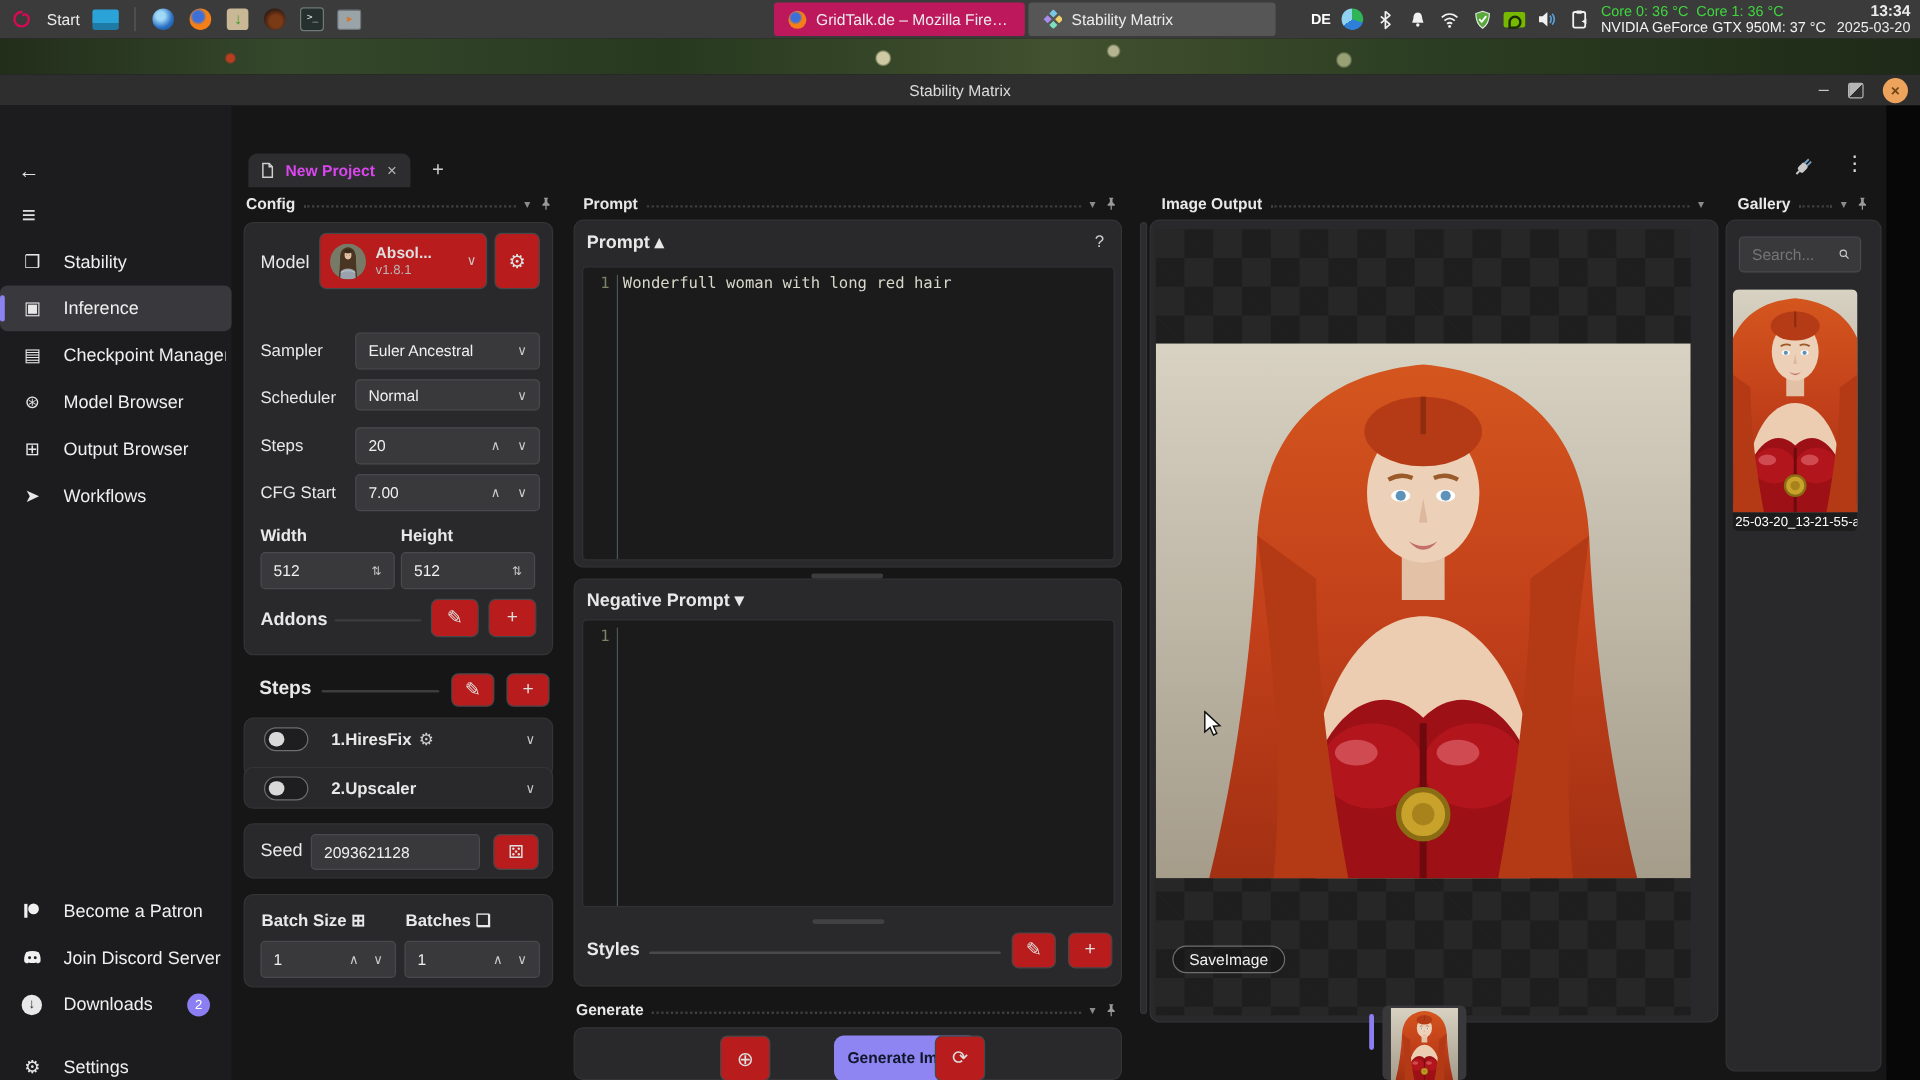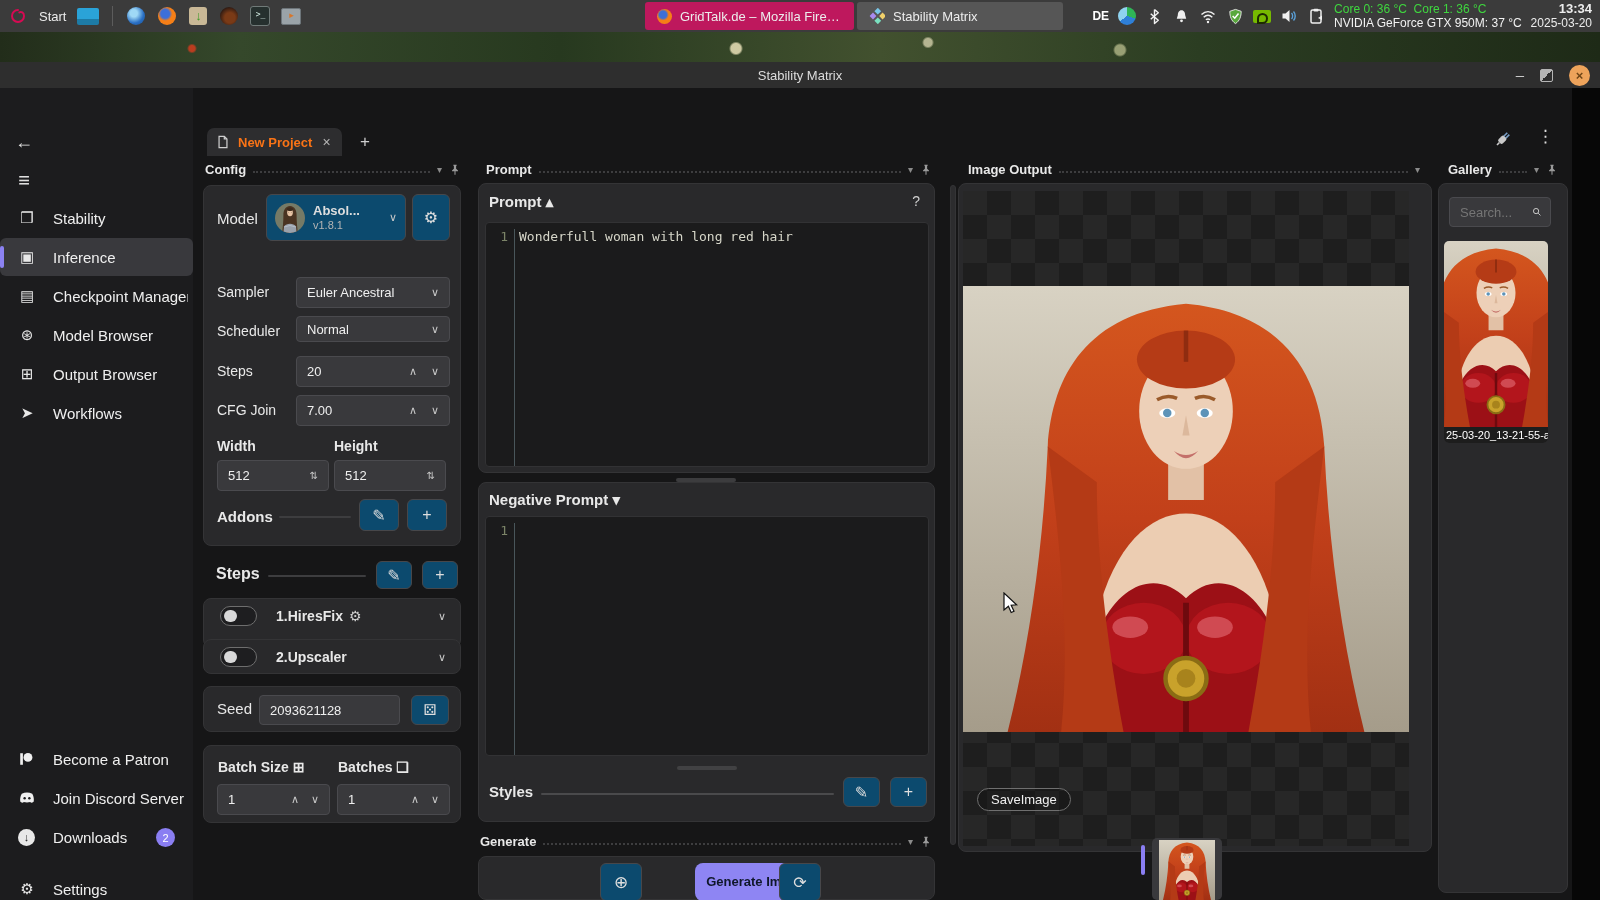--- a/index.html
+++ b/index.html
@@ -76,34 +76,34 @@
   .nav-label{white-space:nowrap;overflow:hidden;max-width:135px;}
   .badge{position:absolute;right:18px;top:10px;width:19px;height:19px;border-radius:50%;
     background:#8a7ef2;color:#fff;font-size:11px;display:flex;align-items:center;justify-content:center;}
   .patreon-ico svg,.discord-ico{display:block;}
   .dl-circ{width:17px;height:17px;border-radius:50%;background:#e8e8e8;color:#1c1c1e;
     font-size:11px;font-weight:bold;display:flex;align-items:center;justify-content:center;}
 
   
   #tab-newproject{position:absolute;left:207px;top:40px;width:135px;height:28px;background:#2d2d2f;
     border-radius:7px 7px 0 0;display:flex;align-items:center;gap:8px;padding:0 9px;box-sizing:border-box;}
-  #tab-newproject .t{font-weight:bold;font-size:13px;color:#f97316;white-space:nowrap;}
+  #tab-newproject .t{font-weight:bold;font-size:13px;color:#d946ef;white-space:nowrap;}
   .tab-x{color:#b5b5b5;font-size:14px;margin-left:2px;}
   #tab-add{position:absolute;left:360px;top:44px;color:#cfcfcf;font-size:17px;}
 
   
   .hdr{position:absolute;display:flex;align-items:center;gap:7px;height:15px;}
   .hdr .t{font-size:13px;font-weight:bold;color:#e8e8e8;white-space:nowrap;}
   .hdr .dots{flex:1;border-bottom:2px dotted #3d3d3f;height:1px;margin-top:3px;}
   .hdr .caret{color:#8b8b8b;font-size:10px;}
   .pin{color:#9a9a9a;font-size:11px;transform:rotate(0deg);}
 
   
   .card{position:absolute;background:#29292b;border:1px solid #343436;border-radius:8px;box-sizing:border-box;}
-  .icobtn{background:#0c4a6e;border:1px solid #47474a;border-radius:6px;color:#dedede;
+  .icobtn{background:#b91c1c;border:1px solid #47474a;border-radius:6px;color:#dedede;
     display:flex;align-items:center;justify-content:center;box-sizing:border-box;}
   .control{background:#39393c;border:1px solid #4a4a4e;border-radius:4px;color:#efefef;
     font-size:13px;display:flex;align-items:center;padding:0 10px;box-sizing:border-box;position:absolute;}
   .control .grow{flex:1;}
   .chev{color:#c9c9c9;font-size:11px;}
   .chev2{color:#c9c9c9;font-size:11px;margin-left:14px;}
   .flabel{position:absolute;font-size:14px;color:#e8e8e8;white-space:nowrap;}
   .toggle{position:relative;width:37px;height:20px;border:1px solid #6e6e6e;border-radius:10px;
     background:#1e1e20;box-sizing:border-box;}
   .toggle .knob{position:absolute;left:3px;top:2.6px;width:12.5px;height:12.5px;border-radius:50%;background:#d9d9d9;}
@@ -477,21 +477,21 @@
         <span class="chev">∨</span>
       </div>
 
       <span class="flabel" style="left:13px;top:177px;">Steps</span>
       <div class="control" style="left:92px;top:170px;width:154px;height:31px;">
         <span class="grow">20</span>
         <span class="chev">∧</span>
         <span class="chev2">∨</span>
       </div>
 
-      <span class="flabel" style="left:13px;top:216px;">CFG Join</span>
+      <span class="flabel" style="left:13px;top:216px;">CFG Start</span>
       <div class="control" style="left:92px;top:209px;width:154px;height:31px;">
         <span class="grow">7.00</span>
         <span class="chev">∧</span>
         <span class="chev2">∨</span>
       </div>
 
       <span class="flabel" style="left:13px;top:252px;font-weight:bold;">Width</span>
       <span class="flabel" style="left:130px;top:252px;font-weight:bold;">Height</span>
       <div class="control" style="left:13px;top:274px;width:112px;height:31px;">
         <span class="grow">512</span>

